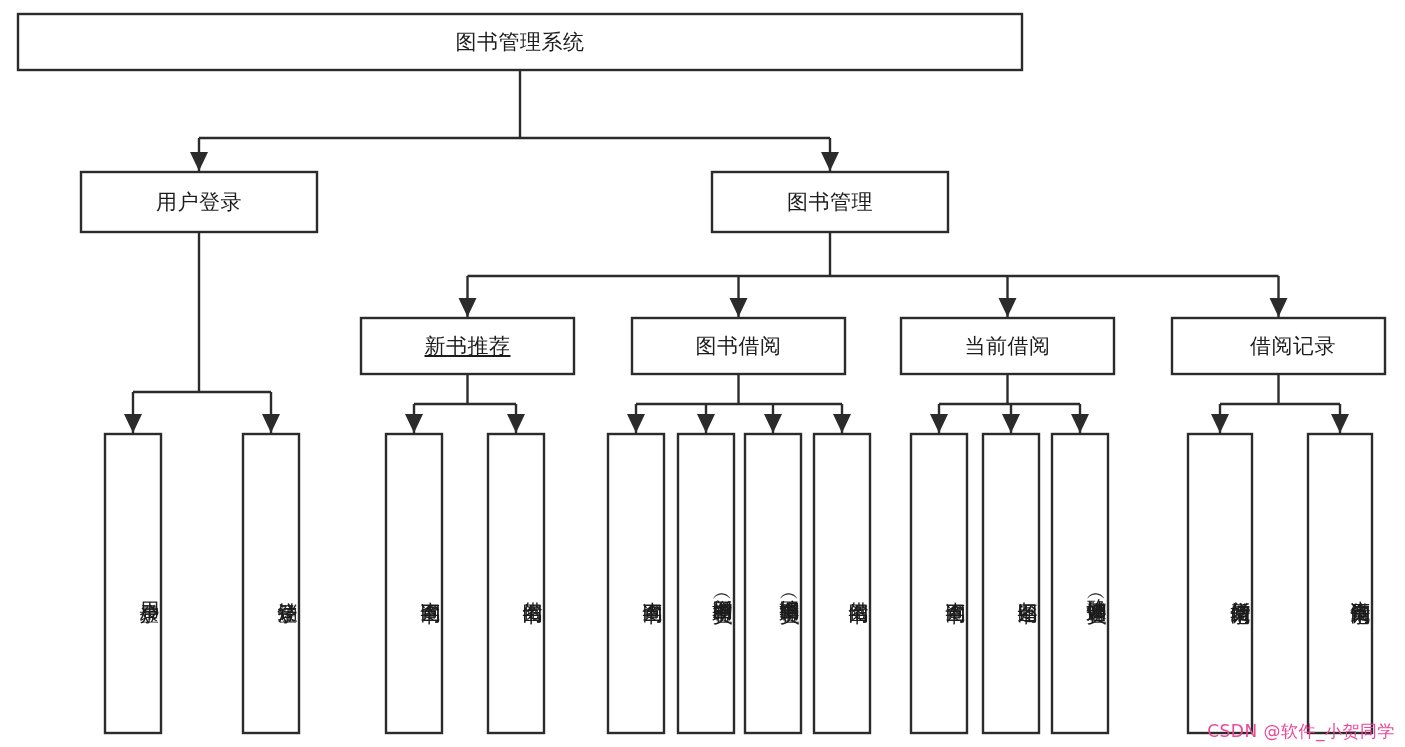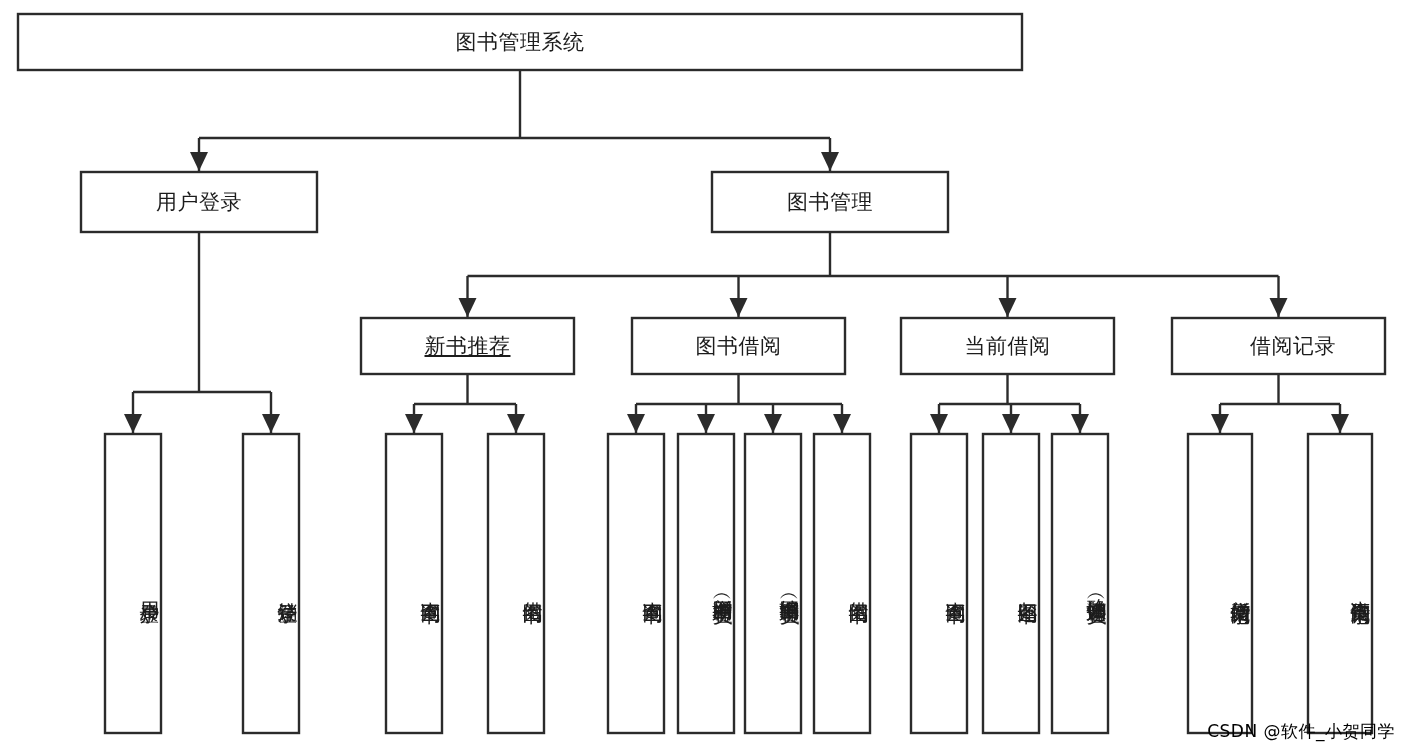--- a/index.html
+++ b/index.html
@@ -65,21 +65,21 @@
     text-orientation: upright;
     line-height: 1.12;
     letter-spacing: 1px;
     white-space: nowrap;
     pointer-events: none;
   }
   .watermark {
     position: absolute;
     right: 10px;
     bottom: 4px;
-    color: #000000;
+    color: #ec4899;
     font-size: 17px;
     letter-spacing: 0.5px;
     white-space: nowrap;
     pointer-events: none;
   }
 </style>
 </head>
 <body>
 
 <div id="diagram-root">

